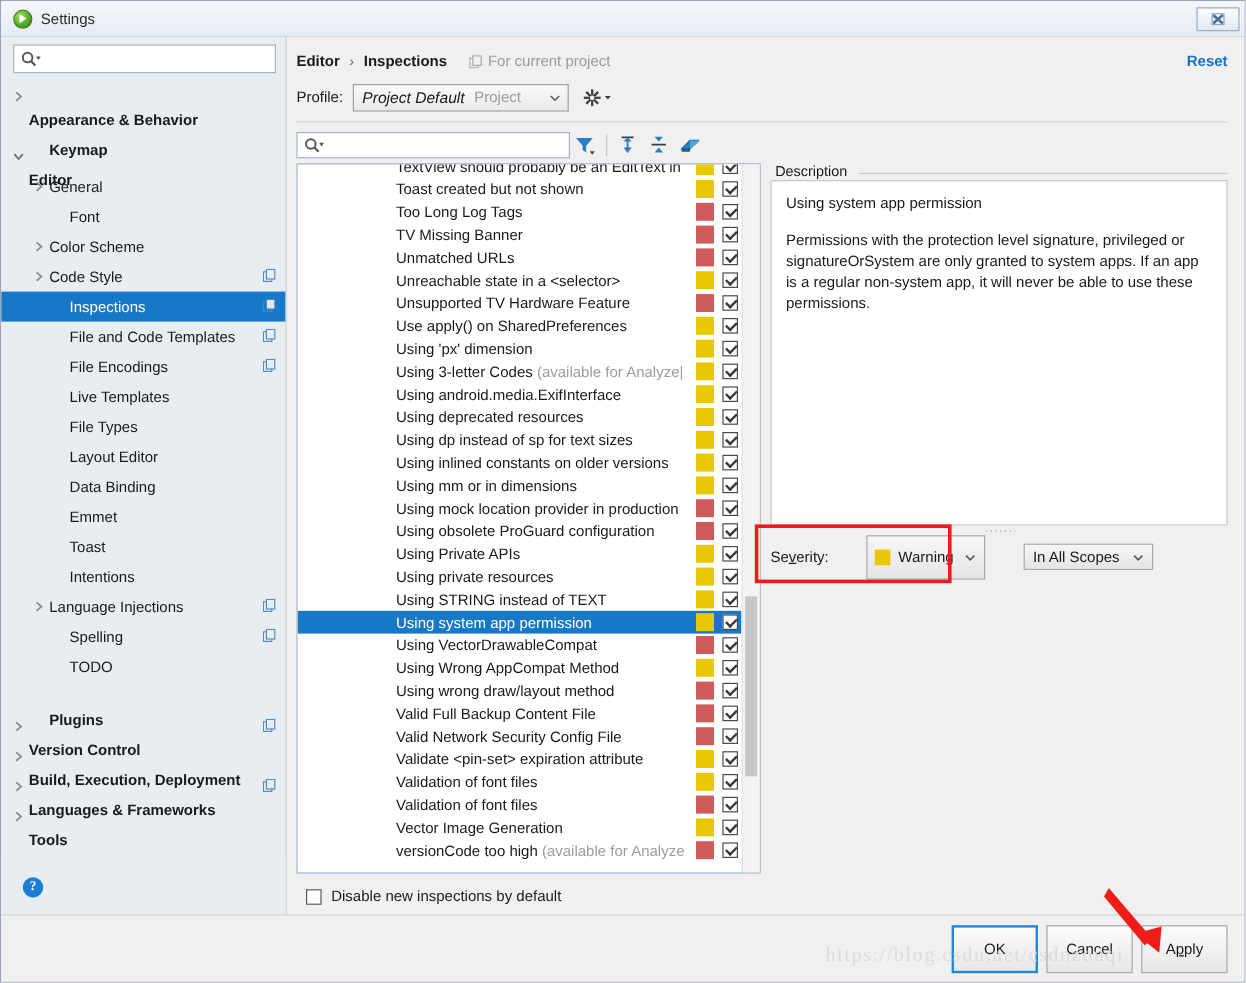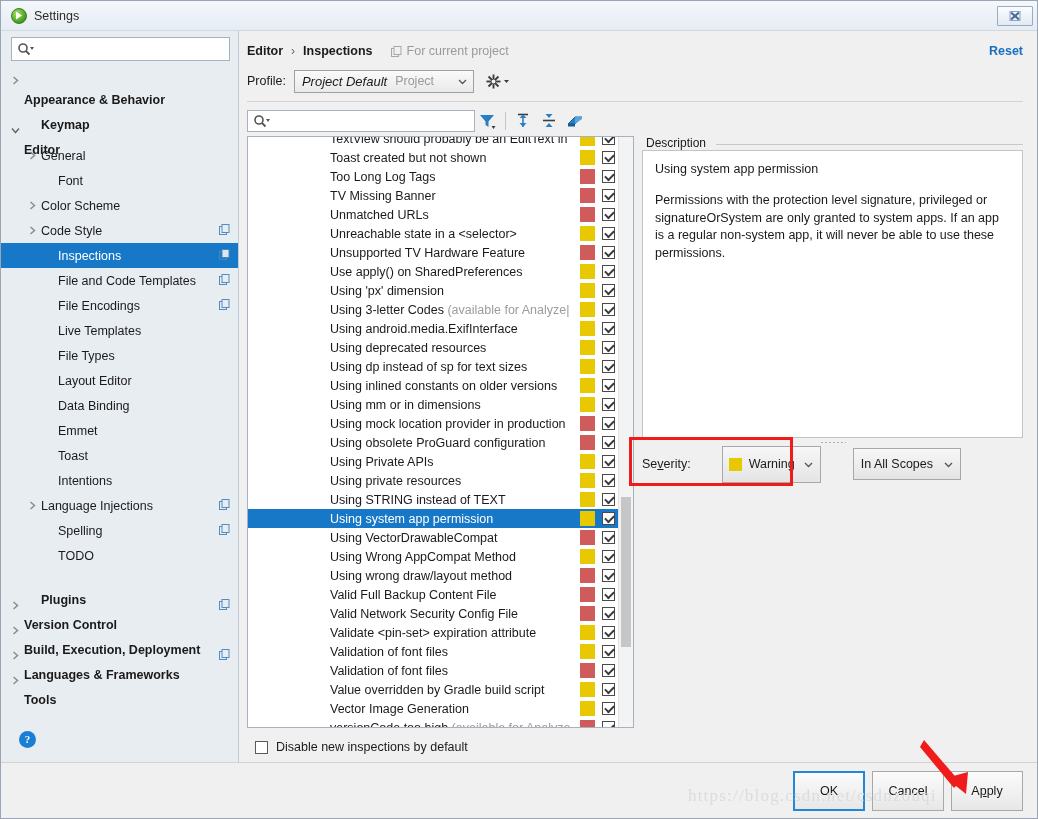--- a/index.html
+++ b/index.html
@@ -318,21 +318,21 @@
   .sev-combo {
     height: 37px; border: 1px solid #a8a8a8;
     background: linear-gradient(#f7f7f7, #e4e4e4);
     display: flex; align-items: center; gap: 7px;
     padding: 0 5px 0 6px; box-sizing: border-box;
     cursor: default;
   }
   .sev-swatch { width: 13px; height: 13px; }
   .sev-txt { font-size: 12.5px; }
   .scope-combo {
-    height: 32px; margin-left: 8px;
+    height: 22px; margin-left: 8px;
     border: 1px solid #a8a8a8;
     background: linear-gradient(#f7f7f7, #e4e4e4);
     display: flex; align-items: center; gap: 9px;
     padding: 0 5px 0 7px; box-sizing: border-box;
     cursor: default;
   }
   .annot-box {
     position: absolute;
     border: 3px solid #f01c1c;
     pointer-events: none;
@@ -895,27 +895,20 @@
                   <div class="irow">
                     <span class="rname">Validation of font files</span>
                     <span class="sevbox" style="background: rgb(232, 200, 0);"></span>
                     <span class="chkcell">
                       <span class="chk"></span>
                     </span>
                   </div>
                   <div class="irow">
                     <span class="rname">Validation of font files</span>
                     <span class="sevbox" style="background: rgb(208, 91, 91);"></span>
-                    <span class="chkcell">
-                      <span class="chk"></span>
-                    </span>
-                  </div>
-                  <div class="irow">
-                    <span class="rname">Value overridden by Gradle build script</span>
-                    <span class="sevbox" style="background: rgb(232, 200, 0);"></span>
                     <span class="chkcell">
                       <span class="chk"></span>
                     </span>
                   </div>
                   <div class="irow">
                     <span class="rname">Vector Image Generation</span>
                     <span class="sevbox" style="background: rgb(232, 200, 0);"></span>
                     <span class="chkcell">
                       <span class="chk"></span>
                     </span>

